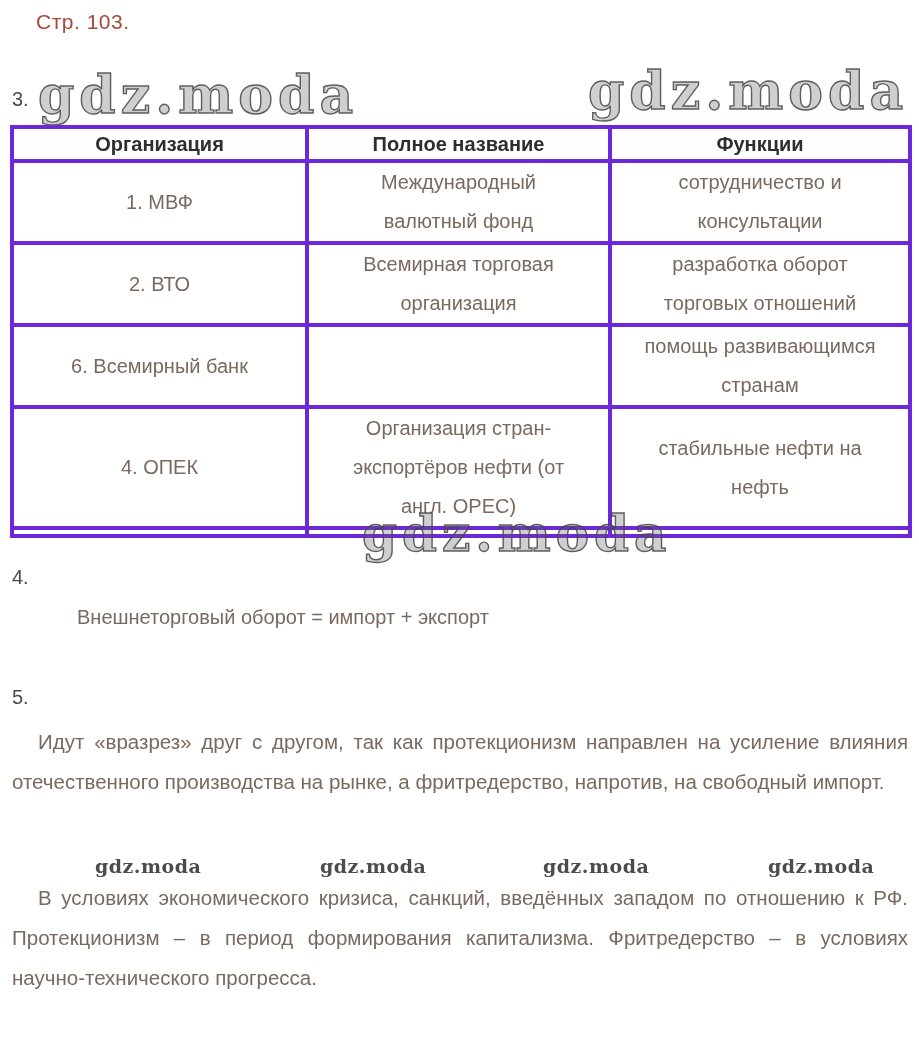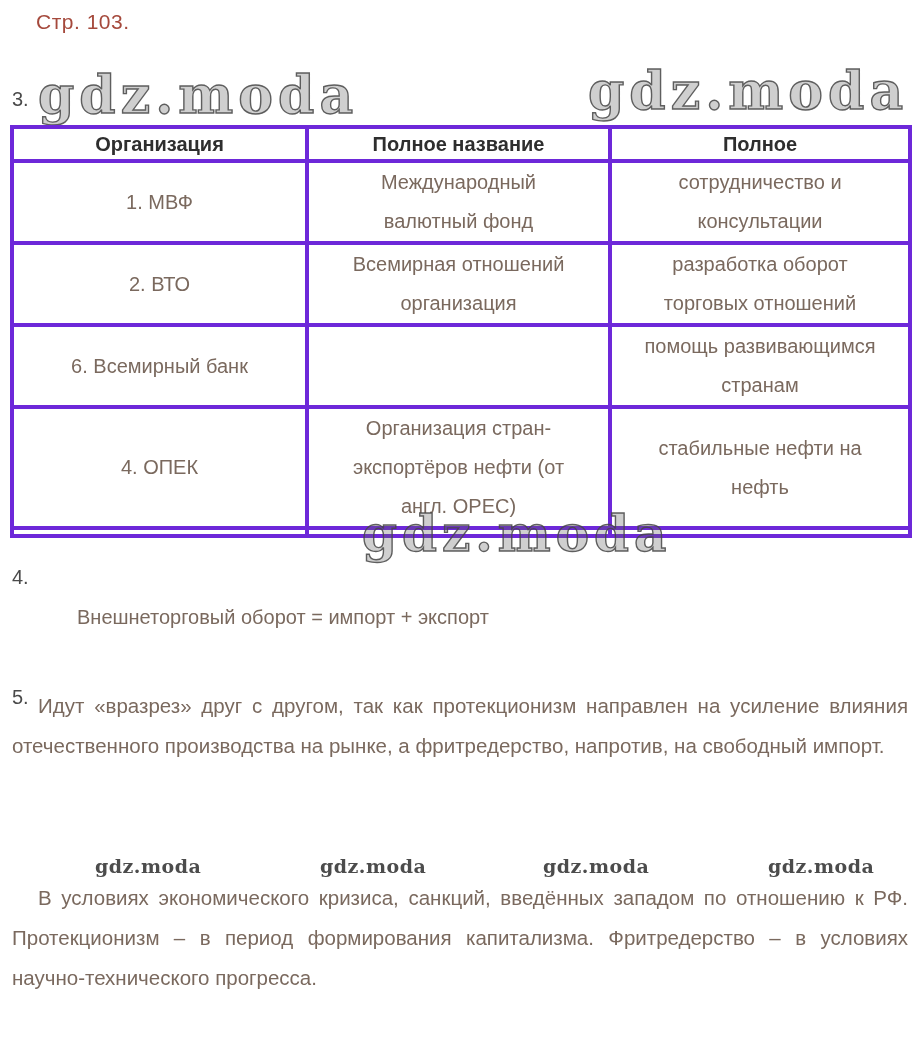--- a/index.html
+++ b/index.html
@@ -104,21 +104,21 @@
   .para {
     position: absolute;
     left: 12px;
     width: 896px;
     font-size: 20.5px;
     line-height: 40px;
     color: #7a695e;
     text-align: justify;
     text-indent: 26px;
   }
-  .para-1 { top: 686px; }
+  .para-1 { top: 722px; }
   .para-2 { top: 878px; }
 </style>
 </head>
 <body>
 
 <div class="page">
 
   <div class="page-label">Стр. 103.</div>
 
   <div class="wm wm-top-left">gdz.moda</div>
@@ -129,34 +129,34 @@
   <table class="org-table">
     <colgroup>
       <col style="width:295px">
       <col style="width:303px">
       <col style="width:300px">
     </colgroup>
     <thead>
       <tr>
         <th>Организация</th>
         <th>Полное название</th>
-        <th>Полное</th>
+        <th>Функции</th>
       </tr>
     </thead>
     <tbody>
       <tr class="row-std">
         <td>1. МВФ</td>
         <td>Международный
 валютный фонд</td>
         <td>сотрудничество и
 консультации</td>
       </tr>
       <tr class="row-std">
         <td>2. ВТО</td>
-        <td>Всемирная отношений
+        <td>Всемирная торговая
 организация</td>
         <td>разработка оборот
 торговых отношений</td>
       </tr>
       <tr class="row-std">
         <td>6. Всемирный банк</td>
         <td></td>
         <td>помощь развивающимся
 странам</td>
       </tr>

